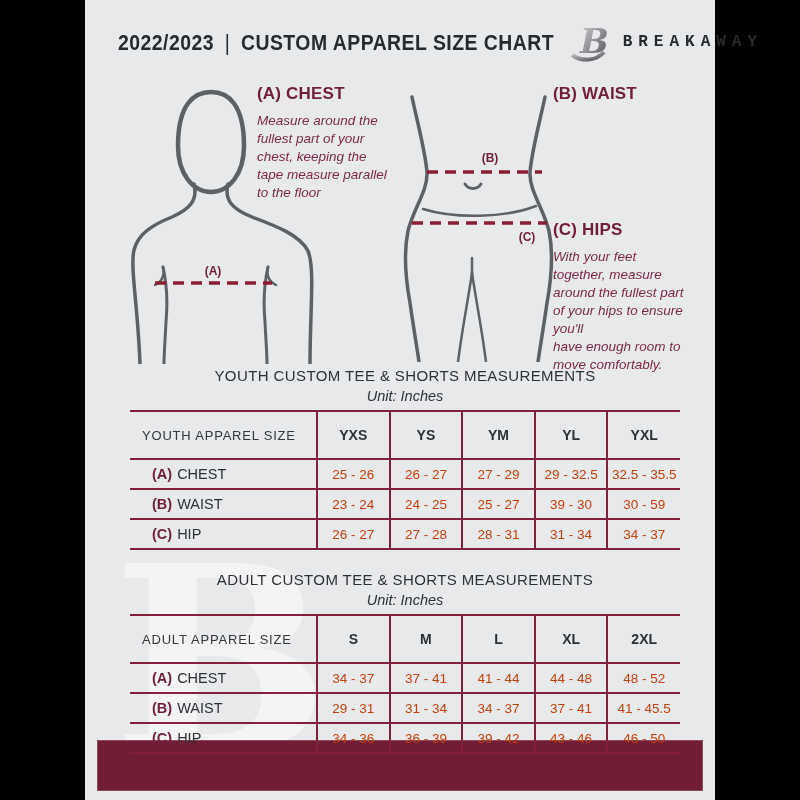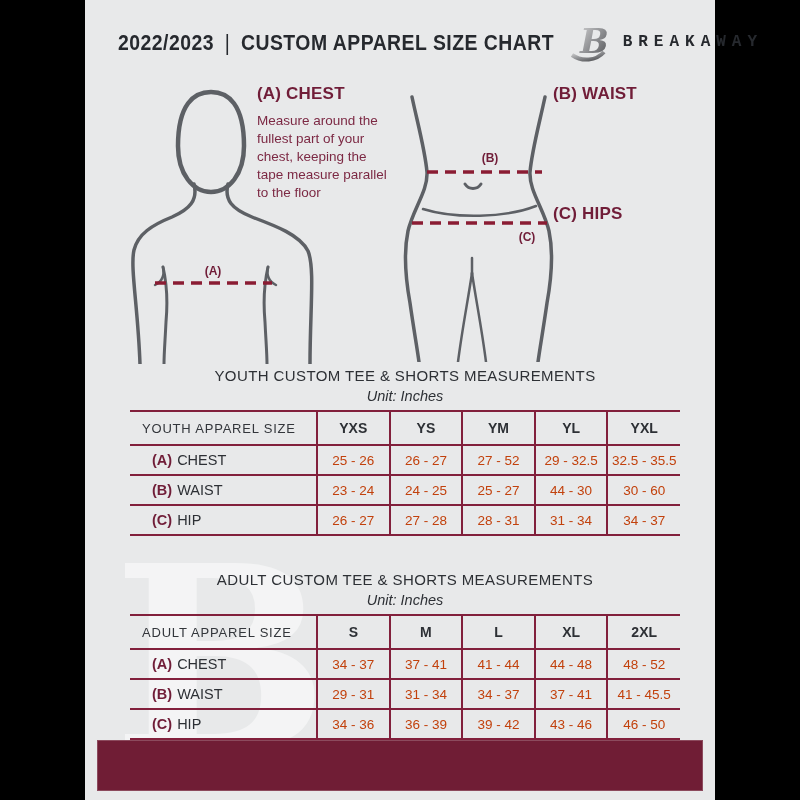--- a/index.html
+++ b/index.html
@@ -13,40 +13,40 @@
             display:flex; align-items:center; justify-content:space-between; z-index:2; }
   .hdr-title { font-size:20px; font-weight:700; letter-spacing:0.5px; color:#26292e;
                transform:scale(0.97,1.1); transform-origin:left center; white-space:nowrap; }
   .hdr-sep { font-weight:400; margin:0 11px; }
   .brand { display:flex; align-items:center; gap:9px; }
   .brand-name { font-size:16px; font-weight:700; letter-spacing:6px; color:#26292e;font-family:Liberation Mono, monospace; }
 
   
   .instr { position:absolute; z-index:2; }
   .instr h3 { margin:0 0 8px 0; font-size:17px; font-weight:700; color:#701d38; letter-spacing:0.2px; }
-  .instr p  { margin:0; font-size:13.5px; line-height:1.33; color:#7c2944;
+  .instr p  { margin:0; font-style:italic; font-size:13.5px; line-height:1.33; color:#7c2944;
               white-space:pre-line; }
   #instr-a { left:172px; top:84px;  width:170px; }
   #instr-b { left:468px; top:84px;  width:155px; }
-  #instr-c { left:468px; top:204px; width:155px; }
+  #instr-c { left:468px; top:220px; width:155px; }
 
   .fig { position:absolute; z-index:1; }
   #fig-torso { left:45px;  top:82px; }
   #fig-hips  { left:310px; top:95px; }
 
   
   .tbl-block { position:absolute; left:45px; width:550px; z-index:3; text-align:center; }
   #youth-block { top:366px; }
   #adult-block { top:570px; }
   .tbl-title { font-size:15px; font-weight:400; letter-spacing:0.4px; color:#2d3035; line-height:20px; }
   .tbl-unit  { font-size:14.5px; font-style:italic; color:#2d3035; line-height:20px; margin-bottom:4px;text-align:center; }
   table { width:550px; border-collapse:collapse; table-layout:fixed; }
   col.label-col { width:187px; }
   th,td { padding:0; }
-  tr.tr-h { height:34px; }
+  tr.tr-h { height:48px; }
   tr.tr-d { height:30px; }
   tr.tr-h > * { border-top:2px solid #82203c; border-bottom:2px solid #82203c; }
   tr.tr-d > * { border-bottom:2px solid #82203c; }
   .size-col { border-left:2px solid #82203c; }
   th.sizehead { font-size:14px; font-weight:700; color:#2d3035; }
   th.labhead  { text-align:left; padding-left:12px; font-size:13px; font-weight:500;
                 letter-spacing:0.8px; color:#33363b; }
   td.rowlab { text-align:left; padding-left:22px; font-size:14.5px; color:#2d3035; }
   td.rowlab .pfx { font-weight:700; color:#701d38; margin-right:5px; }
   td.val { text-align:center; font-size:13.5px; color:#c2410c; }
@@ -121,20 +121,27 @@
 fullest part of your
 chest, keeping the
 tape measure parallel
 to the floor</p>
     </div>
     <div class="instr" id="instr-b">
       <h3>(B) WAIST</h3>
     </div>
     <div class="instr" id="instr-c">
       <h3>(C) HIPS</h3>
+      <p>With your feet
+together, measure
+around the fullest part
+of your hips to ensure
+you'll
+have enough room to
+move comfortably.</p>
     </div>
 
     <div class="watermark">B</div>
 
     <div class="tbl-block" id="youth-block">
       <div class="tbl-title">YOUTH CUSTOM TEE &amp; SHORTS MEASUREMENTS</div>
       <div class="tbl-unit">Unit: Inches</div>
       <table>
         <colgroup>
             <col class="label-col">
@@ -150,31 +157,31 @@
           <th class="sizehead size-col">YXS</th>
           <th class="sizehead size-col">YS</th>
           <th class="sizehead size-col">YM</th>
           <th class="sizehead size-col">YL</th>
           <th class="sizehead size-col">YXL</th>
         </tr>
         <tr class="tr-d">
           <td class="rowlab"><span class="pfx">(A)</span><span>CHEST</span></td>
           <td class="val size-col">25 - 26</td>
           <td class="val size-col">26 - 27</td>
-          <td class="val size-col">27 - 52</td>
+          <td class="val size-col">27 - 29</td>
           <td class="val size-col">29 - 32.5</td>
           <td class="val size-col">32.5 - 35.5</td>
         </tr>
         <tr class="tr-d">
           <td class="rowlab"><span class="pfx">(B)</span><span>WAIST</span></td>
           <td class="val size-col">23 - 24</td>
           <td class="val size-col">24 - 25</td>
           <td class="val size-col">25 - 27</td>
-          <td class="val size-col">44 - 30</td>
-          <td class="val size-col">30 - 60</td>
+          <td class="val size-col">39 - 30</td>
+          <td class="val size-col">30 - 59</td>
         </tr>
         <tr class="tr-d">
           <td class="rowlab"><span class="pfx">(C)</span><span>HIP</span></td>
           <td class="val size-col">26 - 27</td>
           <td class="val size-col">27 - 28</td>
           <td class="val size-col">28 - 31</td>
           <td class="val size-col">31 - 34</td>
           <td class="val size-col">34 - 37</td>
         </tr>
       </tbody>

